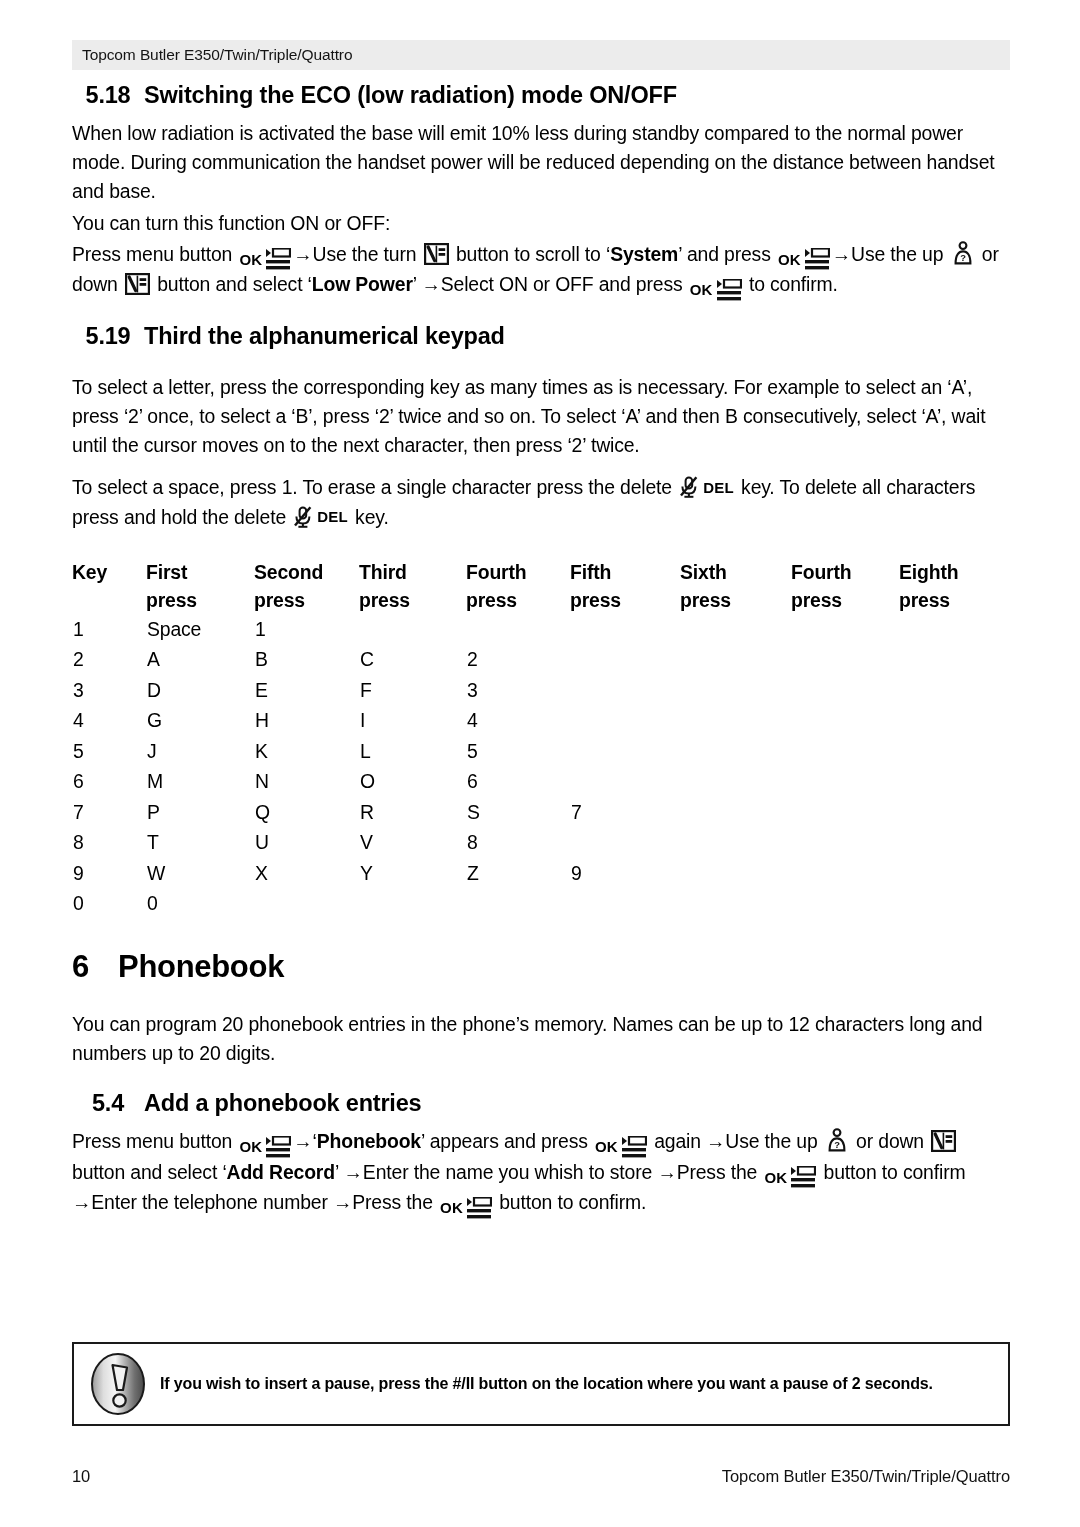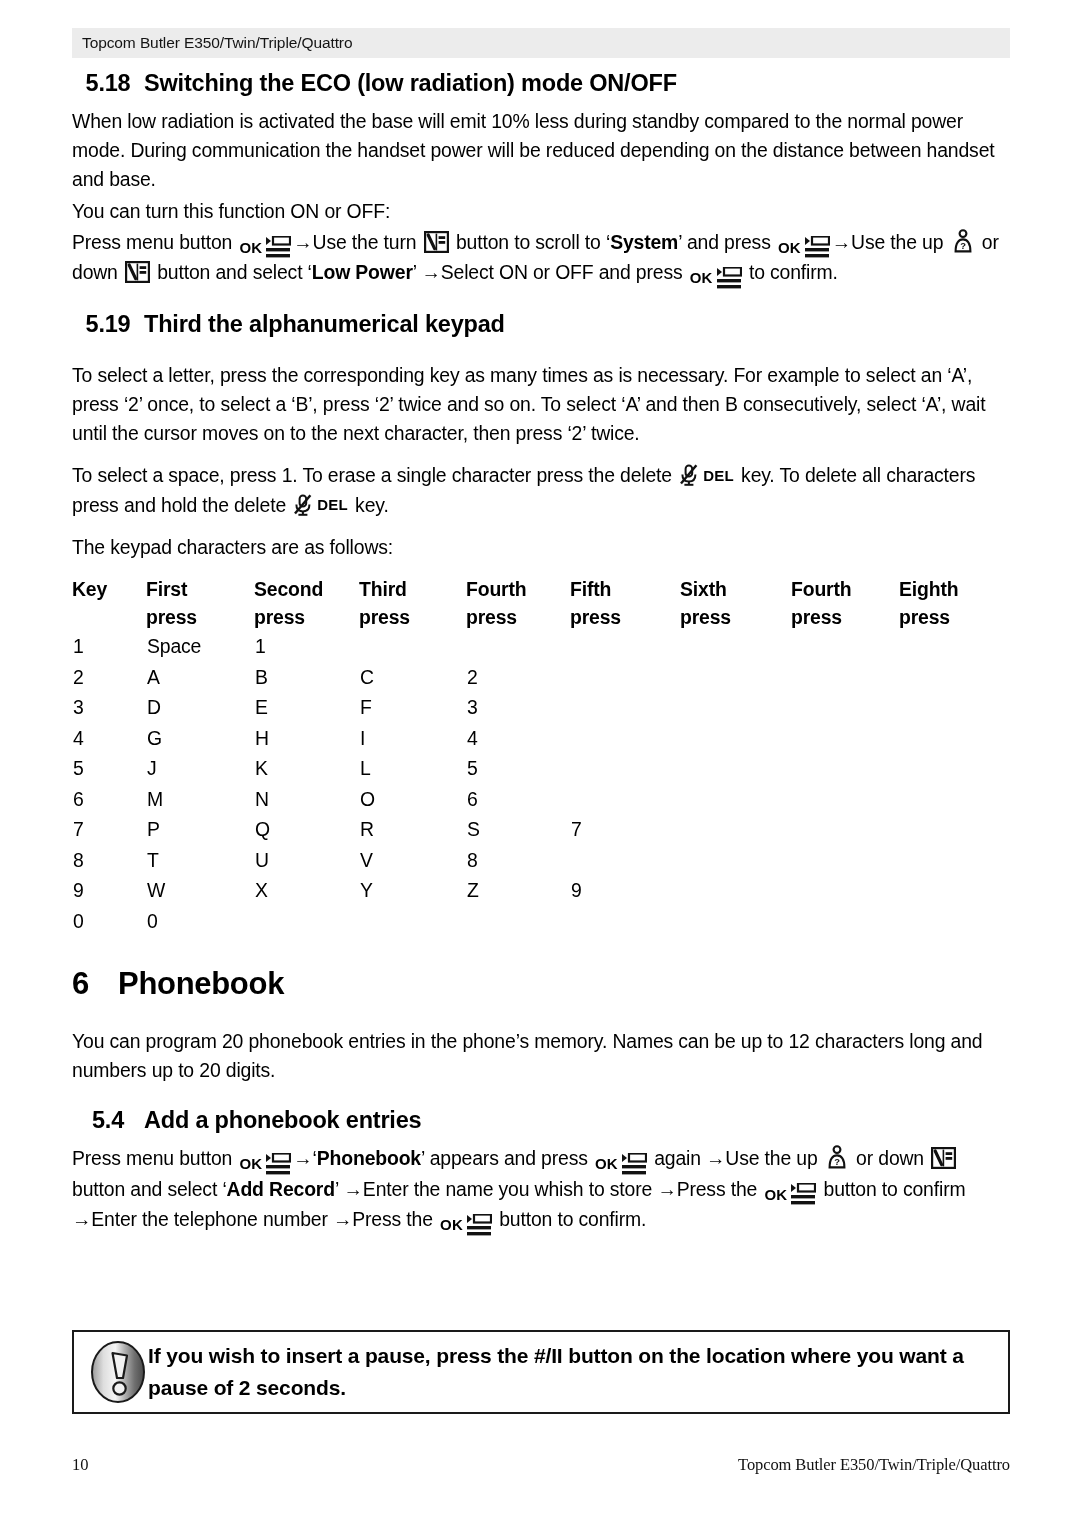--- a/index.html
+++ b/index.html
@@ -12,21 +12,21 @@
     width: 1080px;
     height: 1527px;
     font-family: "Liberation Sans", sans-serif;
     color: #000000;
     position: relative;
     overflow: hidden;
   }
 
   .page {
     position: absolute;
-    left: 0; top: 0;
+    left: 0; top: 12px;
     width: 1080px;
     height: 1145px;
     box-sizing: border-box;
     padding: 0;
   }
 
   
   .running-header {
     position: absolute;
     left: 72px;
@@ -160,39 +160,39 @@
   }
   .note-icon {
     flex: 0 0 60px;
     width: 60px;
     height: 66px;
     display: flex;
     align-items: center;
     justify-content: center;
   }
   .note-text {
-    font-size: 21px;
+    font-size: 16px;
     font-weight: bold;
     line-height: 32px;
+    margin-left: 12px;
     letter-spacing: -0.15px;
   }
 
   
   .footer {
     position: absolute;
     left: 72px;
     top: 1455px;
     width: 938px;
     display: flex;
     justify-content: space-between;
     align-items: baseline;
     font-size: 16.5px;
     letter-spacing: -0.1px;
     color: #111;
-    font-family: Liberation Serif, serif;
   }
 </style>
 </head>
 <body>
 
 <div class="page">
 
   <div class="running-header">
     <span class="running-header-text">Topcom Butler E350/Twin/Triple/Quattro</span>
   </div>
@@ -284,21 +284,20 @@
             <path d="M3.4 10.4 C3.4 15.6 6.4 17.4 9.9 17.4 C13.4 17.4 16.4 15.6 16.4 10.4" fill="none" stroke="#111" stroke-width="2"></path>
             <line x1="9.9" y1="17.4" x2="9.9" y2="20.8" stroke="#111" stroke-width="2"></line>
             <line x1="5.4" y1="20.8" x2="14.4" y2="20.8" stroke="#111" stroke-width="2"></line>
             <line x1="2.0" y1="19.6" x2="17.4" y2="1.2" stroke="#111" stroke-width="2.4"></line>
           </svg>
           <span class="lbl after">DEL</span>
         </span><span> key.</span>
     </p>
 
     <div class="gap-sm"></div>
-    <p class="body">The keypad characters are as follows:</p>
 
     <div class="gap-sm"></div>
 
     <table class="keypad-table">
       <colgroup>
         <col class="c-key">
           <col class="c-first">
           <col class="c-second">
           <col class="c-third">
         <col class="c-fourth">

